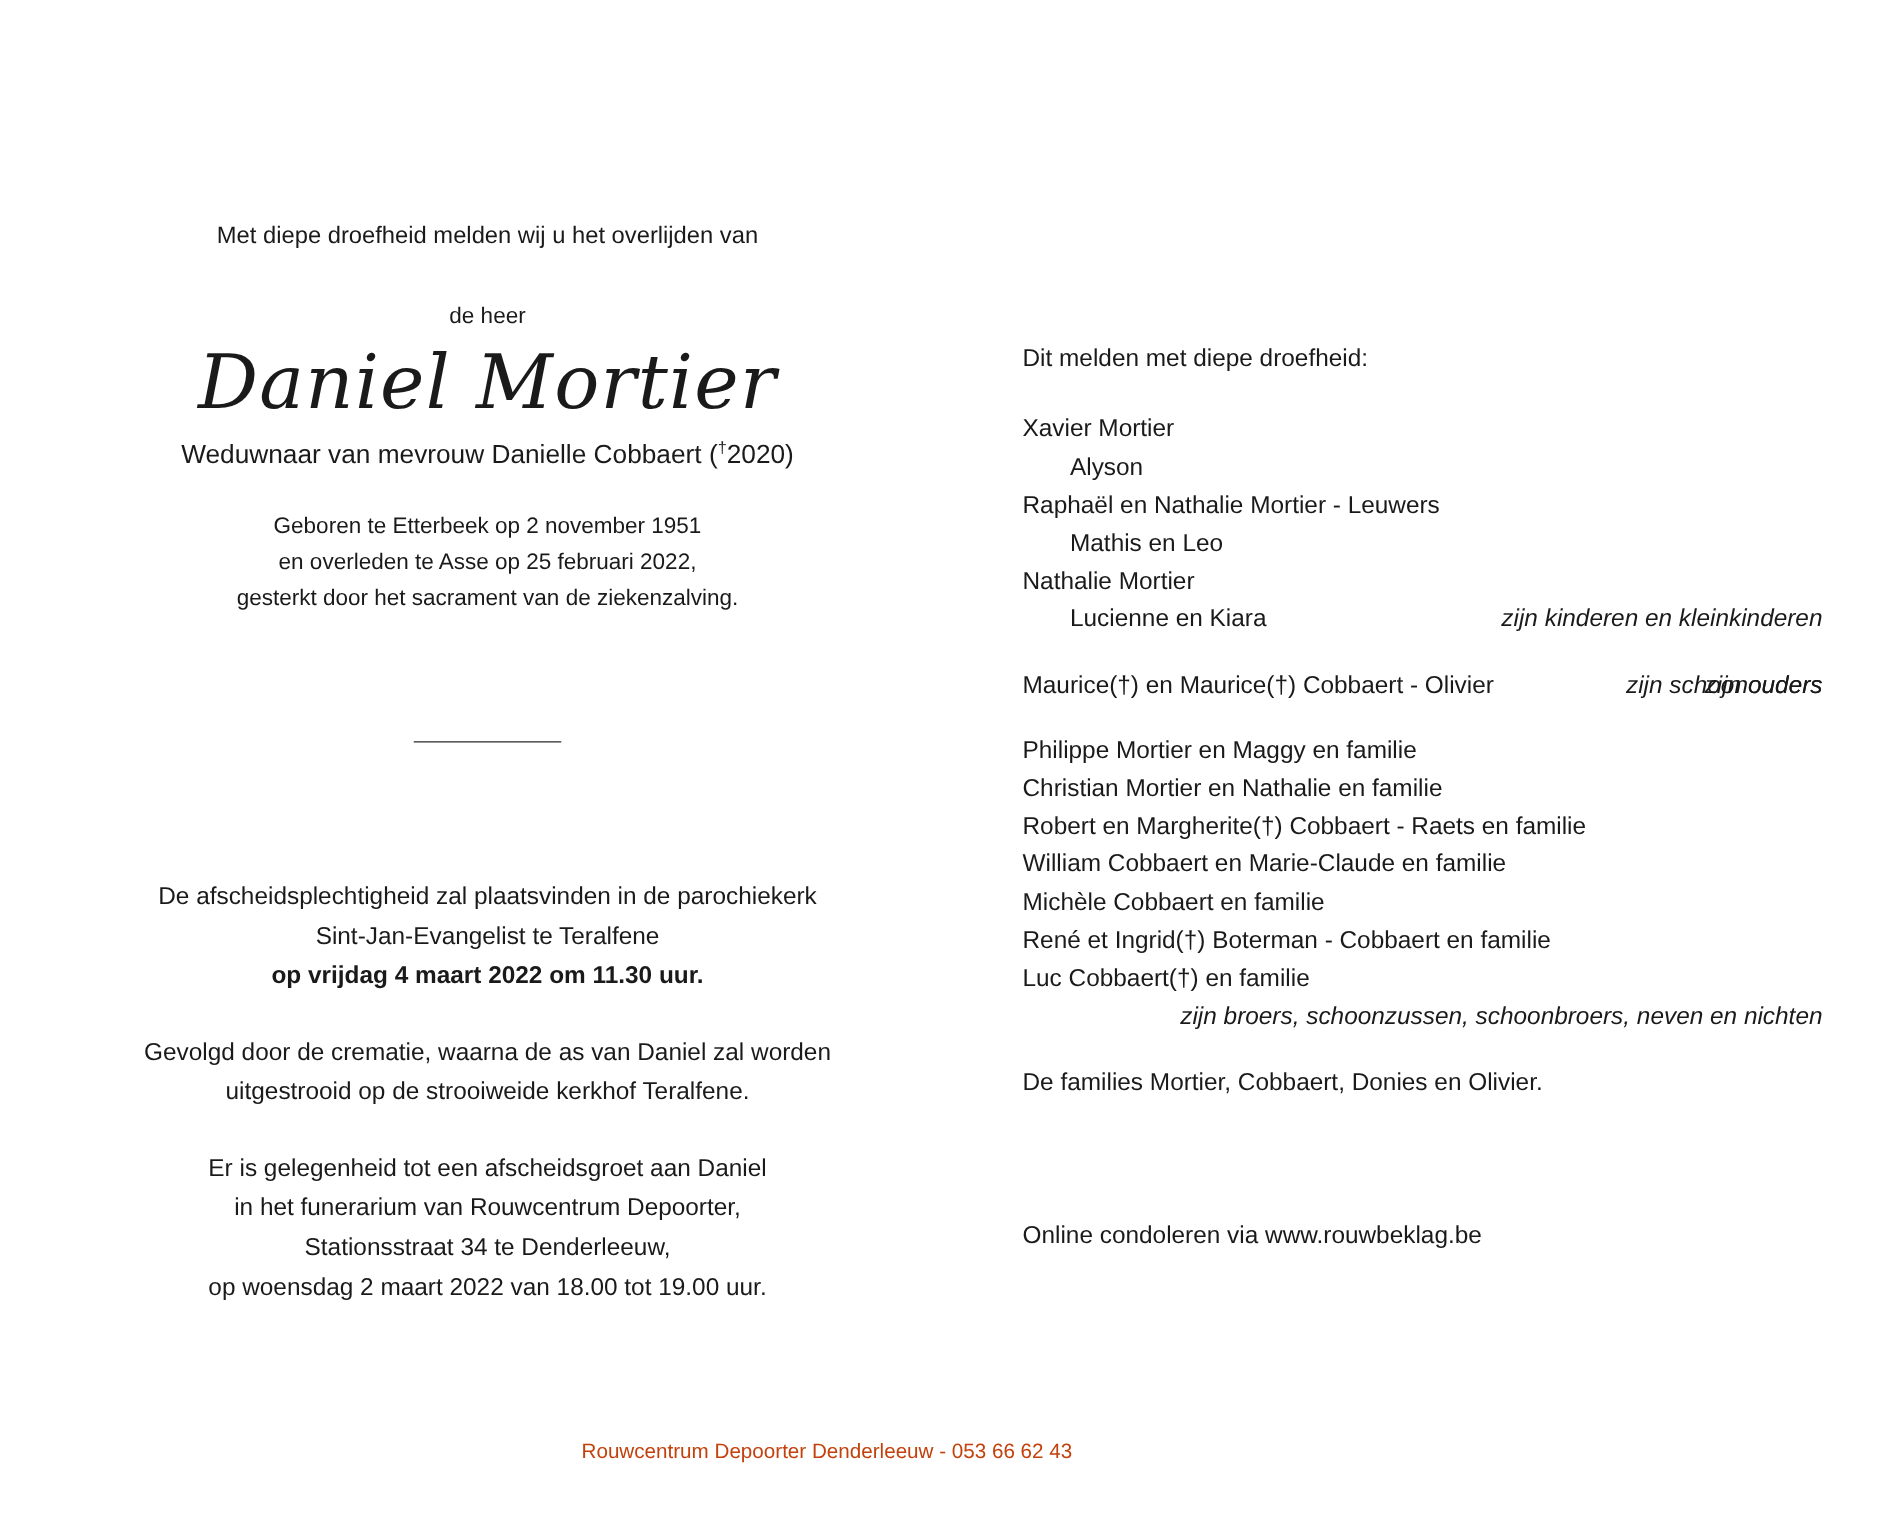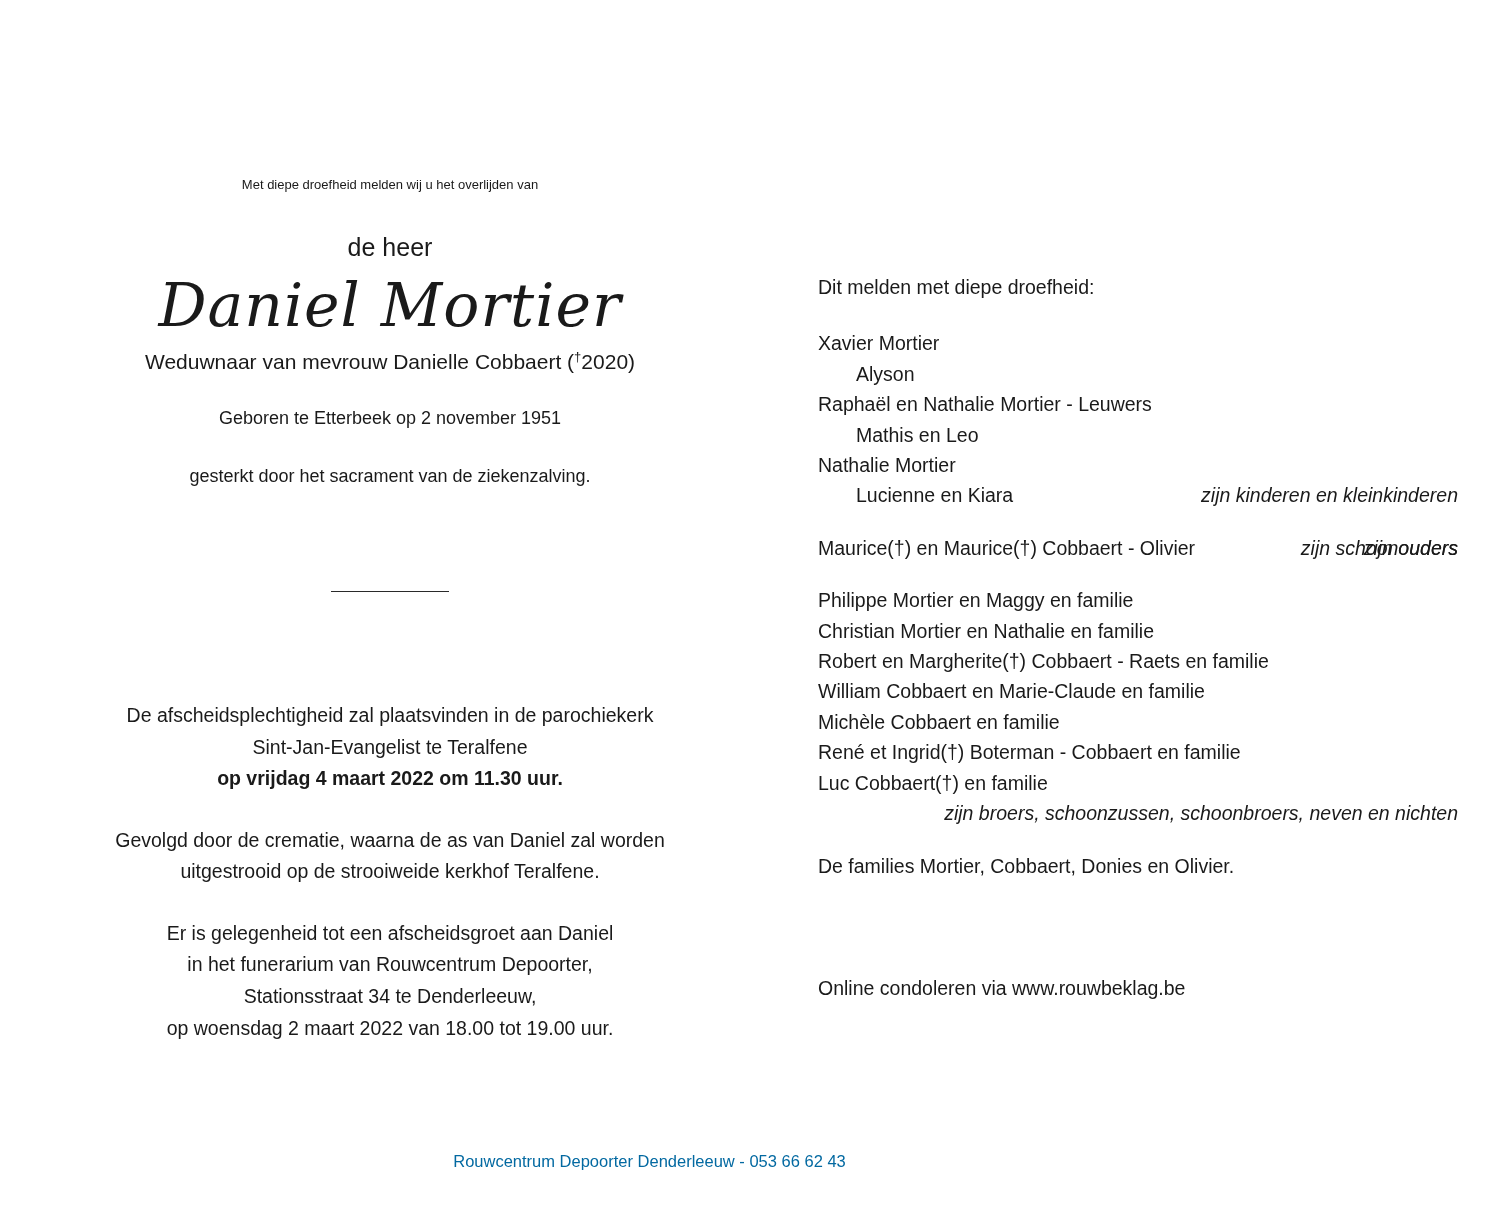--- a/index.html
+++ b/index.html
@@ -23,26 +23,26 @@
 
   
   .left-col {
     position: absolute;
     left: 60px;
     top: 175px;
     width: 660px;
     text-align: center;
   }
   .intro-line {
-    font-size: 13px;
+    font-size: 19px;
     line-height: 1.5;
     margin: 0 0 38px 0;
   }
   .title-line {
-    font-size: 25px;
+    font-size: 18px;
     margin: 0 0 6px 0;
   }
   .deceased-name {
     font-family: "DejaVu Serif", serif;
     font-style: italic;
     font-weight: 400;
     font-size: 60px;
     letter-spacing: 1px;
     margin: 0 0 6px 0;
     line-height: 1.25;
@@ -119,26 +119,26 @@
   .families-line {
     margin-top: 0;
   }
   .condole {
     margin-top: 92px;
   }
 
   
   .footer {
     position: absolute;
-    left: 4px;
+    left: 16px;
     top: 1152px;
     width: 1251px;
     text-align: center;
     font-size: 16.5px;
-    color: #0369a1;
+    color: #c2410c;
   }
   .footer-inner {
     display: inline-block;
     margin-left: 40px;
   }
 </style>
 </head>
 <body>
 
 <div class="page">
@@ -148,21 +148,21 @@
     <p class="intro-line">Met diepe droefheid melden wij u het overlijden van</p>
 
     <p class="title-line">de heer</p>
 
     <h1 class="deceased-name">Daniel Mortier</h1>
 
     <p class="widow-line"><span>Weduwnaar van mevrouw Danielle Cobbaert (</span><sup>†</sup><span>2020)</span></p>
 
     <p class="birth-block">
       <span>Geboren te Etterbeek op 2 november 1951</span><br>
-      <br>
+      <span>en overleden te Asse op 25 februari 2022,</span><br>
       <span>gesterkt door het sacrament van de ziekenzalving.</span>
     </p>
 
     <div class="divider"></div>
 
     <p class="ceremony-block">
       <span>De afscheidsplechtigheid zal plaatsvinden in de parochiekerk</span><br>
       <span>Sint-Jan-Evangelist te Teralfene</span><br>
       <span class="bold">op vrijdag 4 maart 2022 om 11.30 uur.</span>
     </p>

